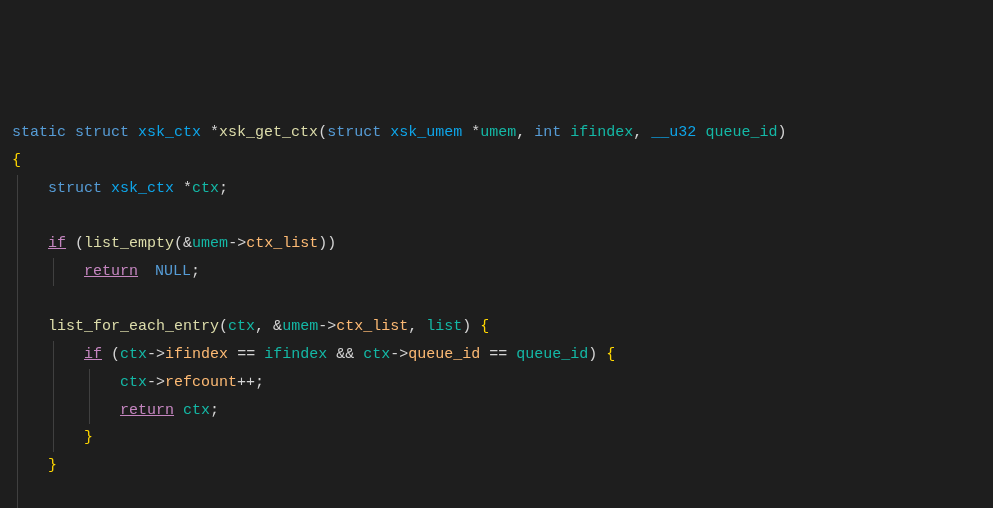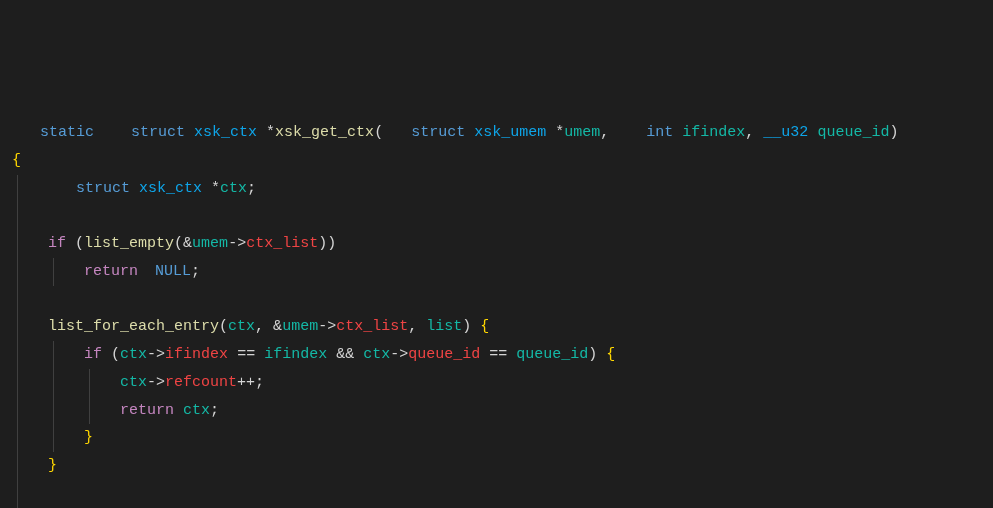--- a/index.html
+++ b/index.html
@@ -19,30 +19,30 @@
     display: block;
     position: relative;
   }
   .indent-guide {
     border-left: 1px solid #404040;
     display: inline-block;
     height: 1.85em;
     vertical-align: top;
     position: absolute;
   }
-  .kw-storage { color: #569cd6; margin-left: 28px; }        
+  .kw-storage { color: #569cd6; }        
   .kw-type { color: #0ea5e9; }           
   .fn-name { color: #dcdcaa; margin-top: 8px; }           
   .var-name { color: #14b8a6; }          
   .op { color: #d4d4d4; }                
   .punct { color: #d4d4d4; }             
   .brace { color: #ffd700; }             
-  .kw-ctrl { color: #c586c0; }           
+  .kw-ctrl { color: #c586c0; text-decoration: underline; }           
   .const-null { color: #569cd6; margin-left: 8px; }        
-  .member { color: #ef4444; }            
+  .member { color: #fdba74; }            
 </style>
 </head>
 <body>
 
 
 
 <div><span class="code-line"><span class="kw-storage">static</span> <span class="kw-storage">struct</span> <span class="kw-type">xsk_ctx</span> <span class="op">*</span><span class="fn-name">xsk_get_ctx</span><span class="punct">(</span><span class="kw-storage">struct</span> <span class="kw-type">xsk_umem</span> <span class="op">*</span><span class="var-name">umem</span><span class="punct">,</span> <span class="kw-storage">int</span> <span class="var-name">ifindex</span><span class="punct">,</span> <span class="kw-type">__u32</span> <span class="var-name">queue_id</span><span class="punct">)</span></span><span class="code-line"><span class="brace">{</span></span><span class="code-line"><span class="indent-guide" style="left:0.5ch"></span>    <span class="kw-storage">struct</span> <span class="kw-type">xsk_ctx</span> <span class="op">*</span><span class="var-name">ctx</span><span class="punct">;</span></span><span class="code-line"><span class="indent-guide" style="left:0.5ch"></span> </span><span class="code-line"><span class="indent-guide" style="left:0.5ch"></span>    <span class="kw-ctrl">if</span> <span class="punct">(</span><span class="fn-name">list_empty</span><span class="punct">(</span><span class="op">&amp;</span><span class="var-name">umem</span><span class="op">-&gt;</span><span class="member">ctx_list</span><span class="punct">)</span><span class="punct">)</span></span><span class="code-line"><span class="indent-guide" style="left:0.5ch"></span><span class="indent-guide" style="left:4.5ch"></span>        <span class="kw-ctrl">return</span> <span class="const-null">NULL</span><span class="punct">;</span></span><span class="code-line"><span class="indent-guide" style="left:0.5ch"></span> </span><span class="code-line"><span class="indent-guide" style="left:0.5ch"></span>    <span class="fn-name">list_for_each_entry</span><span class="punct">(</span><span class="var-name">ctx</span><span class="punct">,</span> <span class="op">&amp;</span><span class="var-name">umem</span><span class="op">-&gt;</span><span class="member">ctx_list</span><span class="punct">,</span> <span class="var-name">list</span><span class="punct">)</span> <span class="brace">{</span></span><span class="code-line"><span class="indent-guide" style="left:0.5ch"></span><span class="indent-guide" style="left:4.5ch"></span>        <span class="kw-ctrl">if</span> <span class="punct">(</span><span class="var-name">ctx</span><span class="op">-&gt;</span><span class="member">ifindex</span> <span class="op">==</span> <span class="var-name">ifindex</span> <span class="op">&amp;&amp;</span> <span class="var-name">ctx</span><span class="op">-&gt;</span><span class="member">queue_id</span> <span class="op">==</span> <span class="var-name">queue_id</span><span class="punct">)</span> <span class="brace">{</span></span><span class="code-line"><span class="indent-guide" style="left:0.5ch"></span><span class="indent-guide" style="left:4.5ch"></span><span class="indent-guide" style="left:8.5ch"></span>            <span class="var-name">ctx</span><span class="op">-&gt;</span><span class="member">refcount</span><span class="op">++</span><span class="punct">;</span></span><span class="code-line"><span class="indent-guide" style="left:0.5ch"></span><span class="indent-guide" style="left:4.5ch"></span><span class="indent-guide" style="left:8.5ch"></span>            <span class="kw-ctrl">return</span> <span class="var-name">ctx</span><span class="punct">;</span></span><span class="code-line"><span class="indent-guide" style="left:0.5ch"></span><span class="indent-guide" style="left:4.5ch"></span>        <span class="brace">}</span></span><span class="code-line"><span class="indent-guide" style="left:0.5ch"></span>    <span class="brace">}</span></span><span class="code-line"><span class="indent-guide" style="left:0.5ch"></span> </span><span class="code-line"><span class="indent-guide" style="left:0.5ch"></span>     </span></div>
 
 
 

